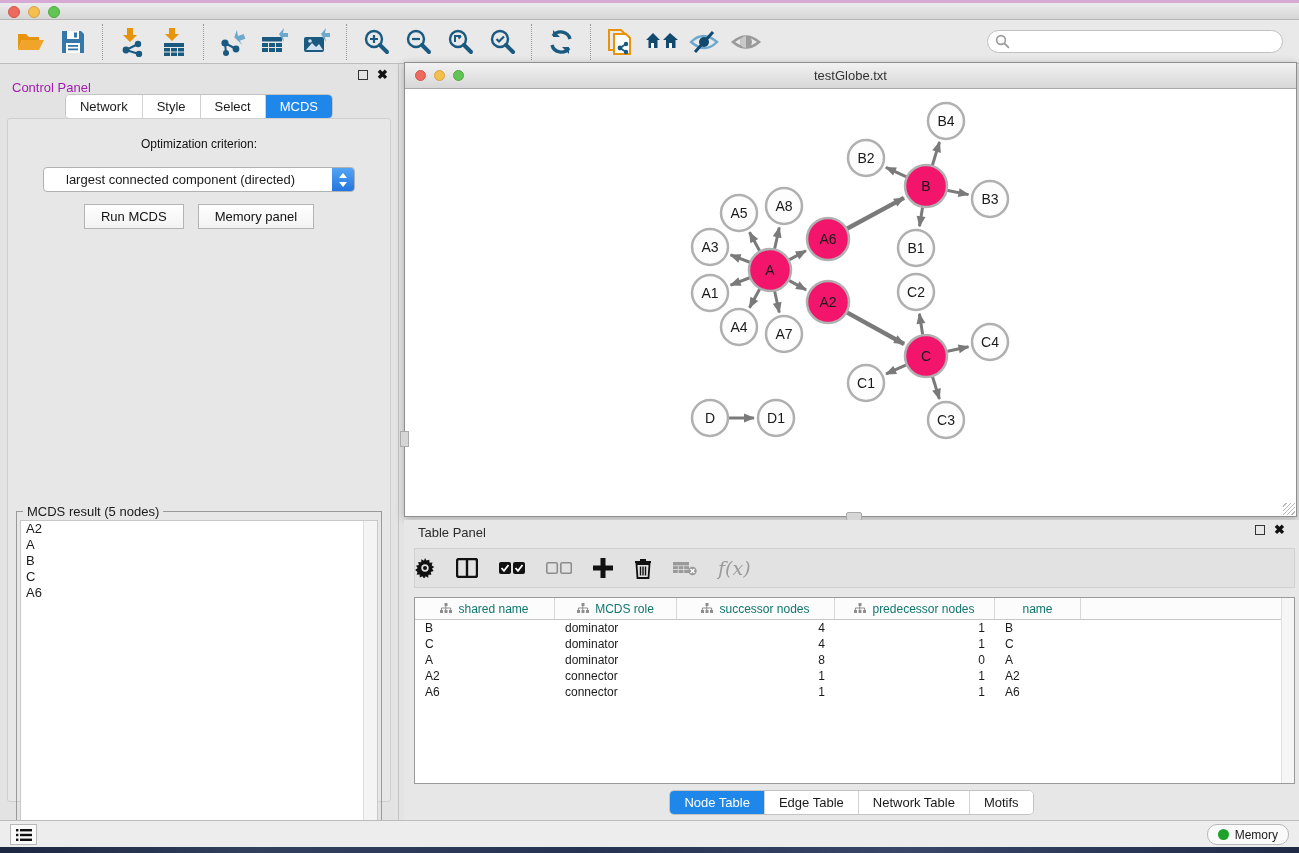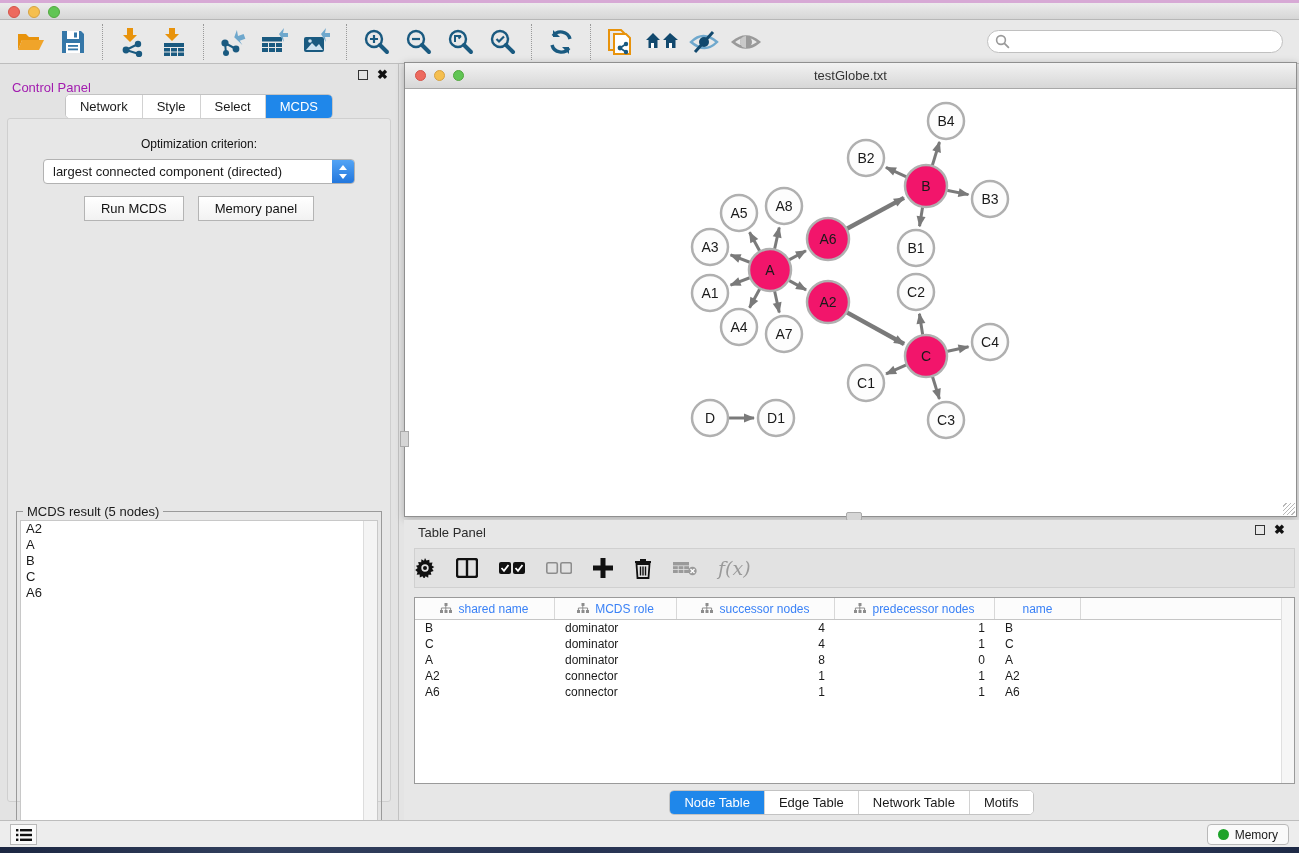--- a/index.html
+++ b/index.html
@@ -36,22 +36,22 @@
 
   .tabs-row { position:absolute; left:0; top:30px; width:100%; display:flex; justify-content:center; }
   .seg { display:flex; border:1px solid #c3c3c3; border-radius:5px; overflow:hidden; background:#fff; }
   .seg .tab { padding:4px 14px; font-size:13px; color:#1a1a1a; background:#fff; border-right:1px solid #d2d2d2; cursor:default; }
   .seg .tab:last-child { border-right:none; }
   .seg .tab.active { background:#1f87ea; color:#fff; }
 
   .cpanel-body { position:absolute; left:7px; top:54px; width:384px; height:684px; background:#e7e7e7;
     border:1px solid #cfcfcf; border-radius:3px; }
   .opt-label { text-align:center; margin-top:18px; font-size:12px; color:#111; }
-  .dropdown { position:relative; margin:8px auto 0 auto; width:312px; height:25px; background:#fff;
-    border:1px solid #b2b2b2; border-radius:4px; display:flex; align-items:center; padding-left:9px; font-size:13px; }
+  .dropdown { position:relative; margin:16px auto 0 auto; width:312px; height:25px; background:#fff;
+    border:1px solid #b2b2b2; border-radius:4px; display:flex; align-items:center; padding-left:22px; font-size:13px; }
   .dd-step { position:absolute; right:0px; top:0px; width:22px; height:23px; background:linear-gradient(#53a4f5,#2377dd);
     border-radius:0 3px 3px 0; display:flex; flex-direction:column; align-items:center; justify-content:center; }
   .dd-step svg { display:block; }
   .btn-row { display:flex; justify-content:center; gap:14px; margin-top:12px; }
   .pbtn { background:linear-gradient(#ffffff,#f2f2f2); border:1px solid #b4b4b4; border-radius:0;
     padding:4px 16px; font-size:13px; font-family:"Liberation Sans",sans-serif; color:#111; }
 
   .result-box { position:absolute; left:8px; top:392px; width:366px; height:340px; border:1px solid #9a9a9a; }
   .result-legend { position:absolute; left:6px; top:-8px; background:#e7e7e7; padding:0 4px; font-size:13px; }
   .result-list { position:absolute; left:3px; top:8px; right:3px; bottom:3px; background:#fff; border:1px solid #c8c8c8; overflow:hidden; }
@@ -76,34 +76,34 @@
   
   .tpanel { position:absolute; left:4px; top:456px; width:895px; height:300px; background:#e7e7e7; }
   .tpanel-head { position:absolute; left:0; top:0; width:100%; height:24px; }
   .tpanel-title { position:absolute; left:14px; top:5px; font-size:13px; color:#2b2b2b; }
   .tpanel-toolbar { position:absolute; left:10px; top:28px; right:4px; height:40px; background:#e2e2e2;
     border:1px solid #d0d0d0; display:flex; align-items:center; gap:21px; }
   .fx { font-family:"DejaVu Serif", serif; font-style:italic; font-size:19px; color:#9a9a9a; }
 
   .datatable { position:absolute; left:10px; top:77px; right:4px; height:187px; background:#fff; border:1px solid #9a9a9a; overflow:hidden; }
   .dt-headrow { display:flex; height:22px; border-bottom:1px solid #c6c6c6; background:#fcfcfc; }
-  .dt-hcell { display:flex; align-items:center; justify-content:center; gap:6px; font-size:12px; color:#3b82f6;
+  .dt-hcell { display:flex; align-items:center; justify-content:center; gap:6px; font-size:12px; color:#0f766e;
     border-right:1px solid #d8d8d8; overflow:hidden; }
   .dt-row { display:flex; height:16px; align-items:center; }
   .dt-cell { font-size:12px; padding:0 10px; overflow:hidden; white-space:nowrap; }
   .num { text-align:right; }
   .dt-scroll { position:absolute; right:0; top:0; bottom:0; width:13px; background:#f6f6f6; border-left:1px solid #e0e0e0; }
 
   .tpanel-tabs { position:absolute; left:0; right:0; top:270px; display:flex; justify-content:center; }
 
   
   .statusbar { position:absolute; left:0; top:820px; width:1299px; height:27px; background:#ededed; border-top:1px solid #bdbdbd; }
   .list-btn { position:absolute; left:10px; top:3px; width:27px; height:21px; background:#fafafa; border:1px solid #b9b9b9;
     display:flex; align-items:center; justify-content:center; }
-  .memory-btn { position:absolute; right:10px; top:3px; height:21px; background:#fafafa; border:1px solid #b9b9b9; border-radius:4px;
+  .memory-btn { position:absolute; right:10px; top:3px; height:21px; background:#fafafa; border:1px solid #b9b9b9; border-radius:10px;
     display:flex; align-items:center; gap:6px; padding:0 10px; font-size:12px; }
   .memdot { width:11px; height:11px; border-radius:50%; background:#1ea32a; }
   .wallpaper { position:absolute; left:0; top:847px; width:1299px; height:6px;
     background:linear-gradient(90deg,#1c2742,#32405e 20%,#273352 45%,#3a4668 70%,#1e2a46); }
 
   svg { display:block; }
 </style>
 </head>
 <body>
 

